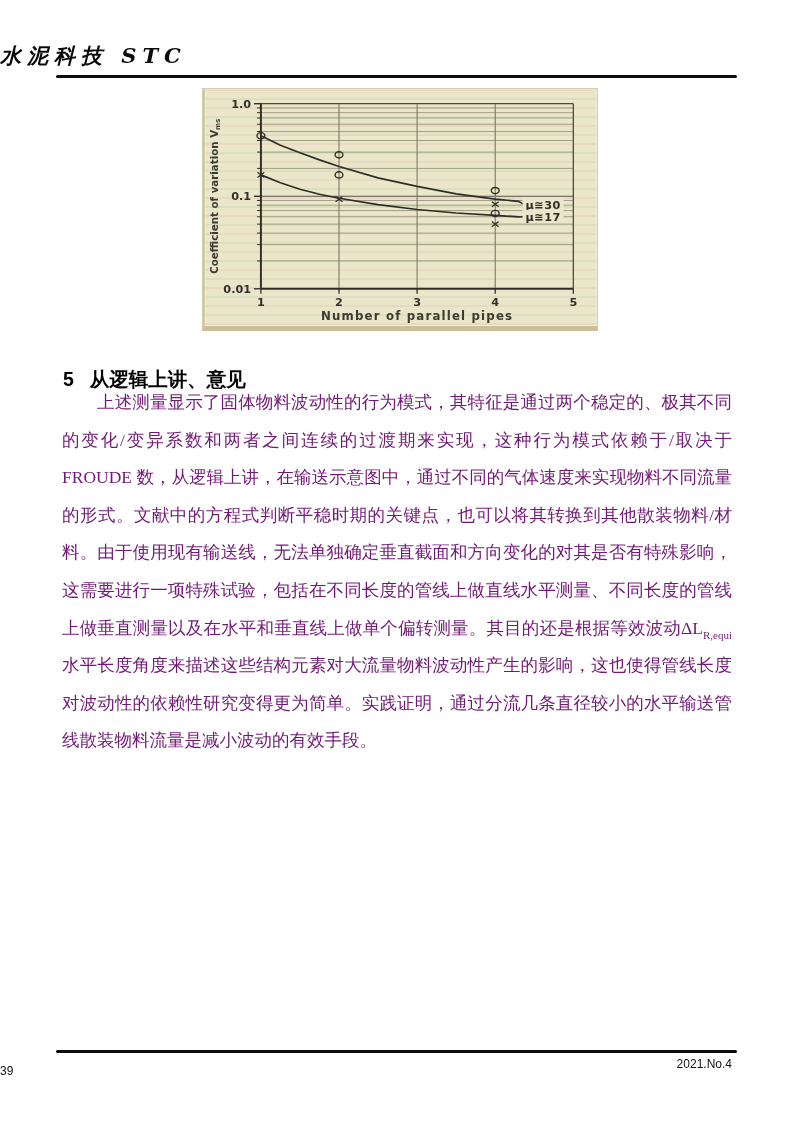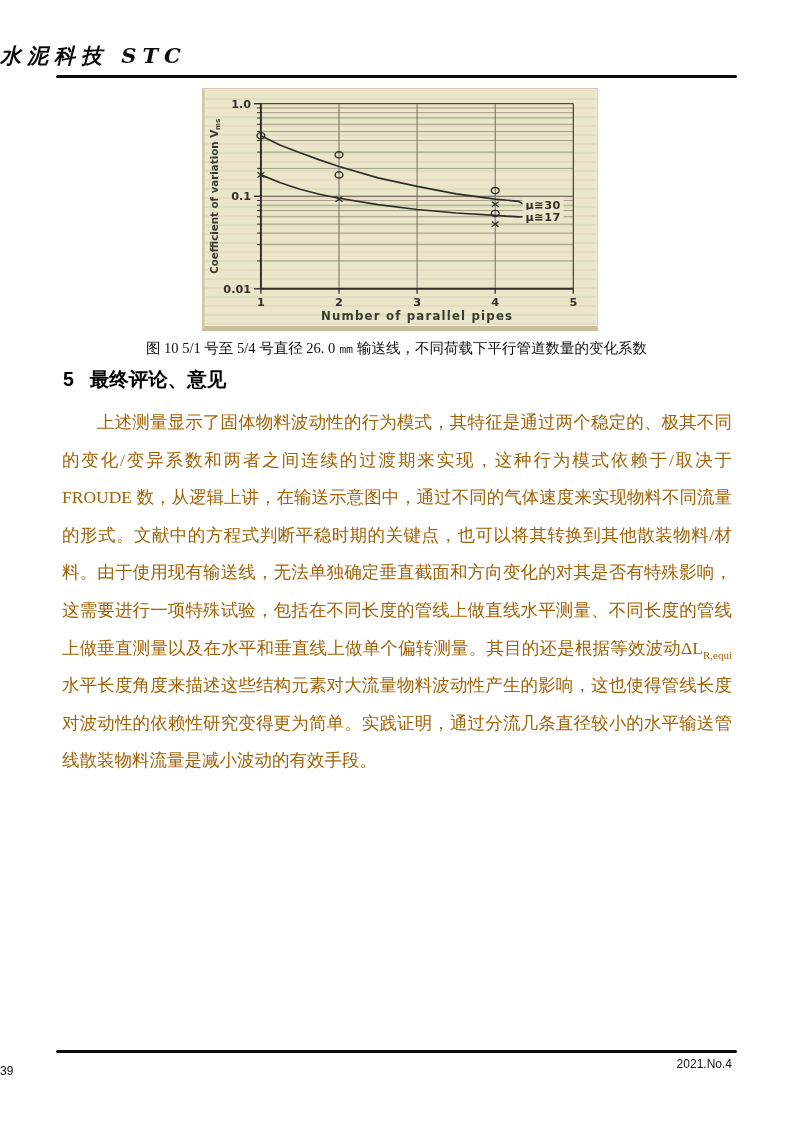--- a/index.html
+++ b/index.html
@@ -39,23 +39,23 @@
     text-align:center; font-size:14.5px; color:#0d0d0d;
     font-family:"Liberation Serif","DejaVu Serif",serif;
   }
   .section-heading {
     position:absolute; top:366px; left:63px;
     font-family:"Liberation Sans","DejaVu Sans",sans-serif;
     font-weight:700; font-size:19.5px; color:#000;
   }
   .section-heading .num { margin-right:16px; }
   .body-paragraph {
-    position:absolute; top:404px; left:62px; width:670px;
+    position:absolute; top:384px; left:62px; width:670px;
     font-size:17.5px; line-height:37.6px; text-align:justify;
-    text-indent:2em; color:#a16207;
+    text-indent:2em; color:#701a75;
     font-family:"Liberation Serif","DejaVu Serif",serif;
   }
   .body-paragraph sub { font-size:11px; line-height:0; }
   .footer-rule {
     position:absolute; top:1050px; left:56px; width:681px; height:2.5px;
     background:#0c0c0c; border-radius:2px;
   }
   .footer-page {
     position:absolute; top:1064px; left:0; width:100%;
     font-size:12px; color:#111;
@@ -153,24 +153,23 @@
         <text x="57" y="222" text-anchor="middle" fill="#32322a" font-family="DejaVu Sans, sans-serif" font-size="11.5" font-weight="600">1</text>
         <text x="136.75" y="222" text-anchor="middle" fill="#32322a" font-family="DejaVu Sans, sans-serif" font-size="11.5" font-weight="600">2</text>
         <text x="216.5" y="222" text-anchor="middle" fill="#32322a" font-family="DejaVu Sans, sans-serif" font-size="11.5" font-weight="600">3</text>
         <text x="296.25" y="222" text-anchor="middle" fill="#32322a" font-family="DejaVu Sans, sans-serif" font-size="11.5" font-weight="600">4</text>
         <text x="376" y="222" text-anchor="middle" fill="#32322a" font-family="DejaVu Sans, sans-serif" font-size="11.5" font-weight="600">5</text>
         <text x="216.5" y="236" text-anchor="middle" fill="#3b3b30" font-family="DejaVu Sans, sans-serif" font-size="12" font-weight="700" letter-spacing="1.2">Number of parallel pipes</text>
         <text transform="translate(13 109.5) rotate(-90)" text-anchor="middle" fill="#3b3b30" font-family="DejaVu Sans, sans-serif" font-size="10.5" font-weight="600"><tspan>Coefficient of variation V</tspan><tspan font-size="7" dy="2.5">ms</tspan></text>
       </svg>
   </div>
 
-  <div class="figure-caption">图 10 5/1 号至 5/4 号直径 26. 0 ㎜ 输送线，不同荷载下平行管道数量的变化系数</div>
 
   <div class="section-heading">
-    <span class="num">5</span><span>最终评论、意见</span>
+    <span class="num">5</span><span>从逻辑上讲、意见</span>
   </div>
 
   <div class="body-paragraph">
     <span>上述测量显示了固体物料波动性的行为模式，其特征是通过两个稳定的、极其不同的变化/变异系数和两者之间连续的过渡期来实现，这种行为模式依赖于/取决于 FROUDE 数，从逻辑上讲，在输送示意图中，通过不同的气体速度来实现物料不同流量的形式。文献中的方程式判断平稳时期的关键点，也可以将其转换到其他散装物料/材料。由于使用现有输送线，无法单独确定垂直截面和方向变化的对其是否有特殊影响，这需要进行一项特殊试验，包括在不同长度的管线上做直线水平测量、不同长度的管线上做垂直测量以及在水平和垂直线上做单个偏转测量。其目的还是根据等效波动</span><span>ΔL</span><sub>R,equi</sub><span> 水平长度角度来描述这些结构元素对大流量物料波动性产生的影响，这也使得管线长度对波动性的依赖性研究变得更为简单。实践证明，通过分流几条直径较小的水平输送管线散装物料流量是减小波动的有效手段。</span>
   </div>
 
   <div class="footer-rule"></div>
   <div class="footer-page">39</div>
   <div class="footer-issue">2021.No.4</div>
 

